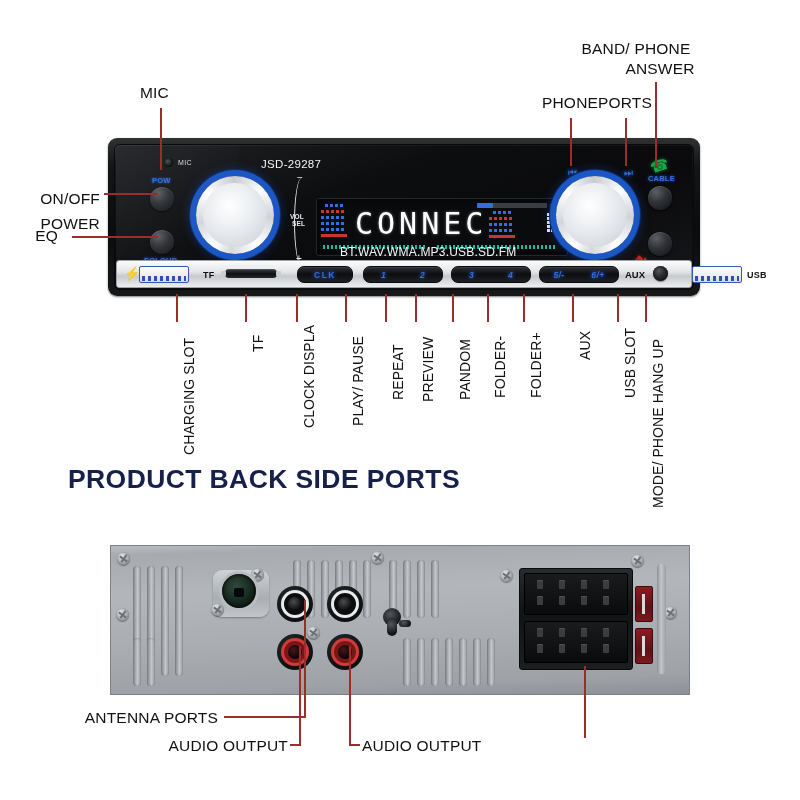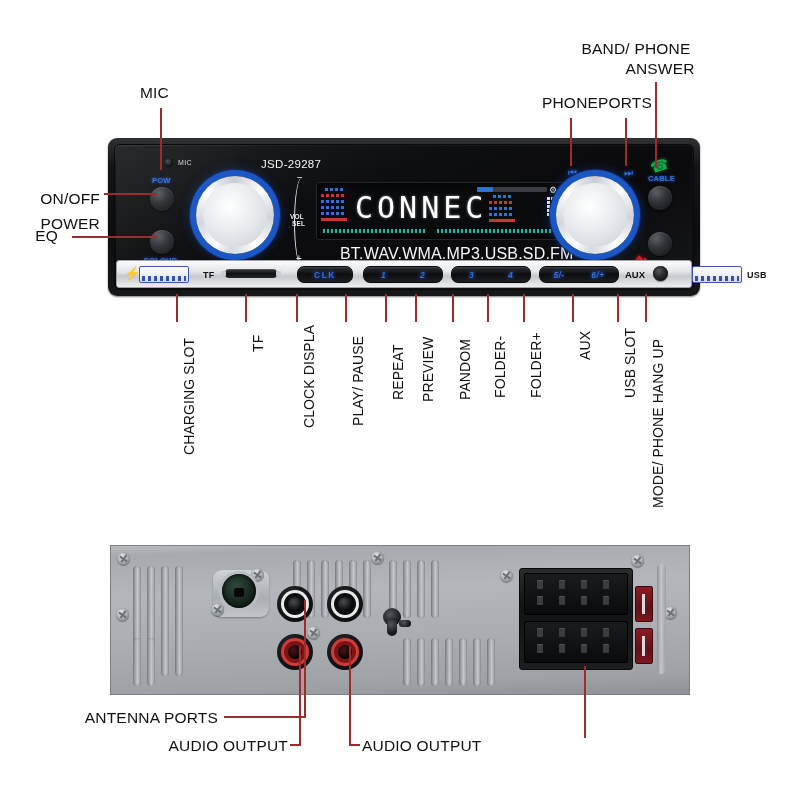--- a/index.html
+++ b/index.html
@@ -65,21 +65,21 @@
      text-shadow:0 0 3px rgba(255,255,255,.45);}
   .eqgrp{position:absolute;}
   .eqcell{position:absolute;width:3px;height:3px;}
   .tickrow{position:absolute;height:4px;}
   .tick{position:absolute;width:2px;height:4px;background:#1fb8a6;}
   .progbar{position:absolute;height:5px;background:#3a3d42;border-radius:1px;}
   .progfill{position:absolute;left:0;top:0;height:5px;width:16px;background:#2f6fe0;border-radius:1px;}
   .dotmatrix{position:absolute;}
   .dm{position:absolute;width:2.5px;height:2.5px;background:#e7eaee;}
   .bt-glyph{position:absolute;color:#e7eaee;font-size:9px;line-height:1;}
-  .fmt-text{position:absolute;color:#f4f6f8;font-size:16px;letter-spacing:.2px;}
+  .fmt-text{position:absolute;color:#f4f6f8;font-size:12px;letter-spacing:.2px;}
 
   .volsel{position:absolute;color:#e9ecf0;font-size:6.5px;font-weight:700;line-height:1.05;letter-spacing:.2px;}
   .volarc{position:absolute;border-left:1.3px solid #e3e6ea;border-radius:50%;}
   .plusminus{position:absolute;color:#eef1f4;font-size:10px;line-height:1;}
 
   .skip{position:absolute;color:#2f6fe0;font-size:10px;line-height:1;
      text-shadow:0 0 4px rgba(50,110,250,.9);}
   .phone-ico{position:absolute;font-size:15px;line-height:1;transform:rotate(-18deg);}
   .phone-ico.green{color:#17a84a;text-shadow:0 0 4px rgba(25,190,90,.6);}
   .phone-ico.red{color:#cf2020;transform:rotate(128deg);text-shadow:0 0 4px rgba(220,40,40,.5);}
@@ -189,21 +189,21 @@
       <div class="sbtn-lbl" style="left:28px;top:110px;">EQLOUD</div>
 
       <div class="knob" style="left:80px;top:30px;"></div>
 
       <div class="volarc" style="left:178px;top:32px;width:14px;height:88px;"></div>
       <div class="plusminus" style="left:181px;top:27px;">−</div>
       <div class="volsel" style="left:174px;top:68px;">VOL</div>
       <div class="volsel" style="left:176px;top:75px;">SEL</div>
       <div class="plusminus" style="left:180px;top:108px;">+</div>
 
-      <div id="lcd" style="left:200px;top:36px;width:250px;height:56px;">
+      <div id="lcd" style="left:200px;top:52px;width:250px;height:56px;">
 
         <div class="eqgrp">
           <div class="eqcell" style="left:8px;top:5px;background:#2f6fe0;"></div>
           <div class="eqcell" style="left:13px;top:5px;background:#2f6fe0;"></div>
           <div class="eqcell" style="left:18px;top:5px;background:#2f6fe0;"></div>
           <div class="eqcell" style="left:23px;top:5px;background:#2f6fe0;"></div>
           <div class="eqcell" style="left:4px;top:11px;background:#c33;"></div>
           <div class="eqcell" style="left:9px;top:11px;background:#c33;"></div>
           <div class="eqcell" style="left:14px;top:11px;background:#c33;"></div>
           <div class="eqcell" style="left:19px;top:11px;background:#c33;"></div>
@@ -436,20 +436,21 @@
 
   <div class="lead v" style="left:572px;top:294px;height:28px;"></div>
   <div class="vlabel" style="left:577px;top:360px;">AUX</div>
 
   <div class="lead v" style="left:617px;top:294px;height:28px;"></div>
   <div class="vlabel" style="left:622px;top:398px;">USB SLOT</div>
 
   <div class="lead v" style="left:645px;top:294px;height:28px;"></div>
   <div class="vlabel" style="left:650px;top:508px;">MODE/ PHONE HANG UP</div>
 
+  <div id="section-heading">PRODUCT BACK SIDE PORTS</div>
 
   <div class="abs" id="back-unit">
 
     <div class="vent" style="left:22px;top:20px;width:8px;height:110px;"></div>
     <div class="vent" style="left:36px;top:20px;width:8px;height:110px;"></div>
     <div class="vent" style="left:50px;top:20px;width:8px;height:110px;"></div>
     <div class="vent" style="left:64px;top:20px;width:8px;height:110px;"></div>
 
     <div class="screw" style="left:5px;top:62px;"></div>
     <div class="screw" style="left:260px;top:5px;"></div>

